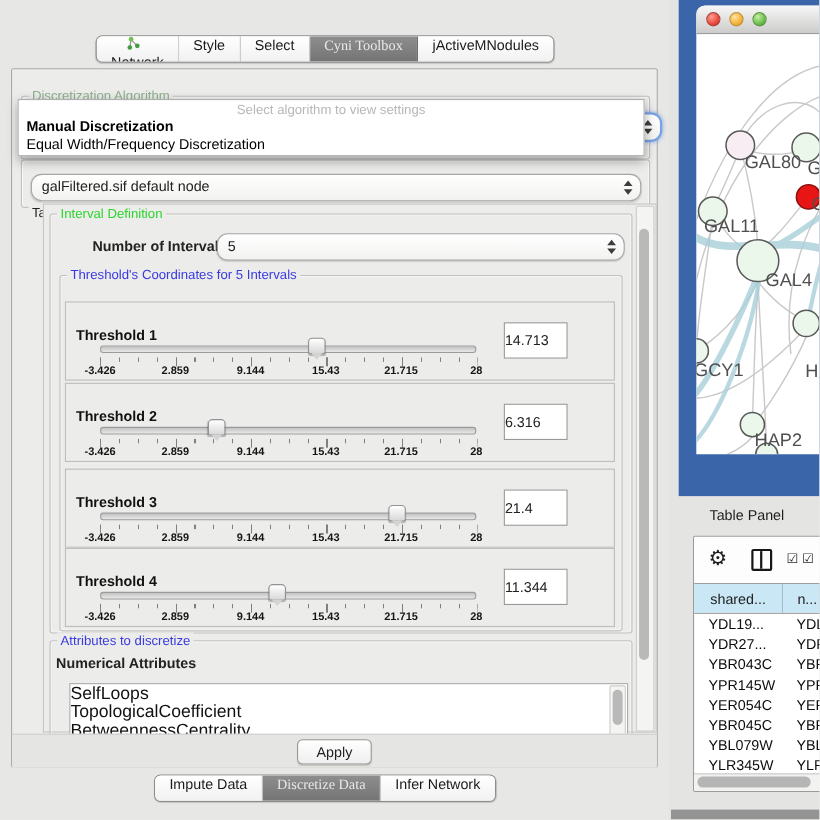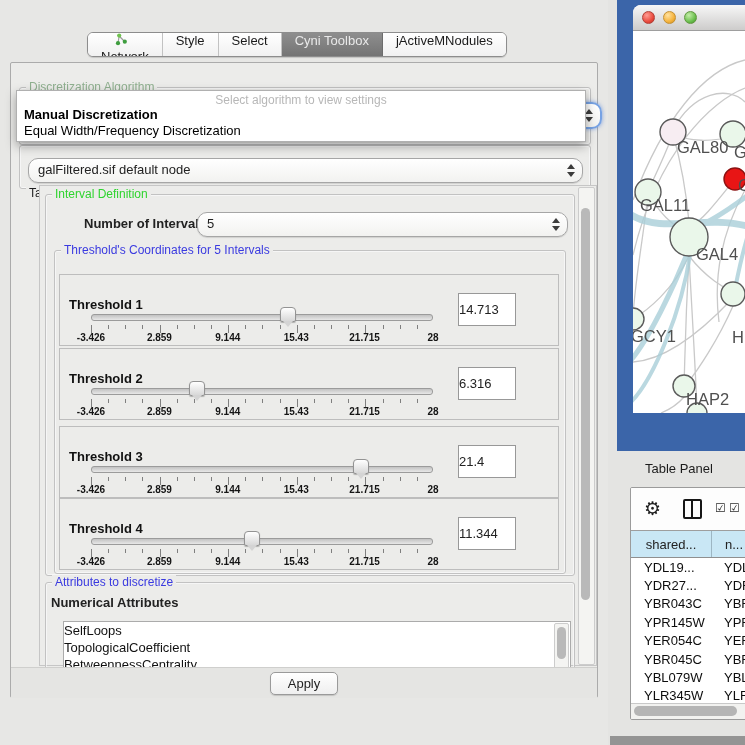--- a/index.html
+++ b/index.html
@@ -15,21 +15,21 @@
   .tb-icon{position:absolute;top:6px;font-size:13px;line-height:13px;color:#111;cursor:default;}
   #float-icon{left:580px;font-size:12px;}
   #close-icon{left:597px;font-weight:700;}
 
   
   .seg{position:absolute;display:flex;height:23px;border:1px solid #8d8d8d;border-radius:6px;
        background:#fdfdfd;box-shadow:0 1px 1px rgba(0,0,0,.15);overflow:hidden;font-size:13px;}
   .seg .segb{display:flex;align-items:center;padding:0 13px;border-right:1px solid #c2c2c2;
        color:#1a1a1a;white-space:nowrap;background:linear-gradient(#ffffff,#f1f1f1);flex-direction:column;}
   .seg .segb:last-child{border-right:none;}
-  .seg .segb.sel{background:linear-gradient(#8e8e8e,#747474);color:#e9e9e9;border-right-color:#6d6d6d;}
+  .seg .segb.sel{background:linear-gradient(#8e8e8e,#747474);color:#e9e9e9;border-right-color:#6d6d6d;font-family:Liberation Serif, serif;}
   .seg .segb .nicon{margin-right:6px;display:inline-block;}
 
   #main-content{position:absolute;left:10px;top:62px;width:586px;height:634px;
     background:#ececea;border:1px solid #ababab;border-radius:2px;}
 
   .groupbox{position:absolute;border:1px solid #c2c2c2;border-radius:3px;
     box-shadow:inset 0 0 0 1px rgba(255,255,255,.55);}
   .grouplabel{position:absolute;top:-8px;left:6px;background:#ececea;padding:0 3px;
     font-size:12px;white-space:nowrap;}
   .lab-green{color:#2fd42f;}
@@ -77,21 +77,21 @@
   .ticks::after{content:"";position:absolute;left:0;top:1px;width:100%;height:8px;
     background:repeating-linear-gradient(90deg,#7f7f7f 0 1px,transparent 1px calc(100%/5));}
   .scale-row{position:absolute;left:31px;top:57px;width:342px;height:12px;}
   .scale-row span{position:absolute;transform:translateX(-50%);font-size:10px;font-weight:700;color:#151515;white-space:nowrap;}
   .valbox{position:absolute;left:398px;top:18px;width:56px;height:31px;border:1px solid #989898;
     background:#fff;font-size:13px;line-height:31px;text-align:left;}
 
   
   #attr-list{position:absolute;left:17px;top:38px;width:506px;height:48px;background:#fff;
     border:1px solid #ababab;overflow:hidden;}
-  #attr-list .item{font-size:13px;line-height:17px;color:#111;white-space:nowrap;}
+  #attr-list .item{font-size:16px;line-height:17px;color:#111;white-space:nowrap;}
 
   #apply-bar{position:absolute;left:0;top:604px;width:100%;height:30px;background:#e5e5e3;
     border-top:1px solid #cfcfcd;}
   #apply-btn{position:absolute;left:50%;top:4px;transform:translateX(-50%);width:66px;height:21px;
     border:1px solid #9a9a9a;border-radius:5px;background:linear-gradient(#ffffff,#efefef);
     font-size:13px;text-align:center;line-height:21px;box-shadow:0 1px 1px rgba(0,0,0,.15);}
 
   
   #right-bg{position:absolute;left:608px;top:0;width:137px;height:745px;background:#e4e4e2;}
   #net-frame{position:absolute;left:617px;top:0;width:128px;height:451px;background:#3b65a9;}
@@ -303,20 +303,31 @@
 
     <div class="vscroll" style="left:567px;top:124px;width:15px;height:476px;">
       <div class="thumbv" style="top:20px;height:392px;"></div>
     </div>
 
     <div id="apply-bar">
       <div id="apply-btn">Apply</div>
     </div>
   </div>
 
+  <div class="seg" style="left:140px;top:704px;">
+    <div class="segb">
+        <span>Impute Data</span>
+      </div>
+    <div class="segb sel">
+        <span>Discretize Data</span>
+      </div>
+    <div class="segb">
+        <span>Infer Network</span>
+      </div>
+  </div>
 </div>
 
 <div id="right-bg"></div>
 
 <div id="net-frame">
   <div id="net-window">
     <div id="mac-titlebar">
       <span class="light" id="light-red"></span>
       <span class="light" id="light-yellow"></span>
       <span class="light" id="light-green"></span>

